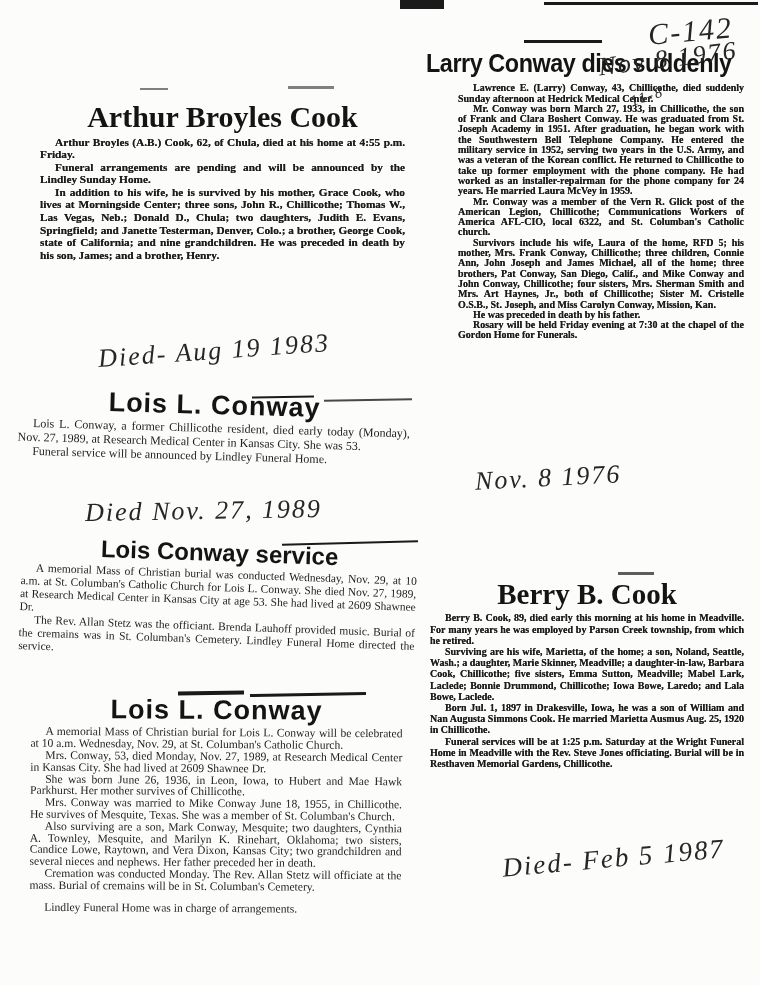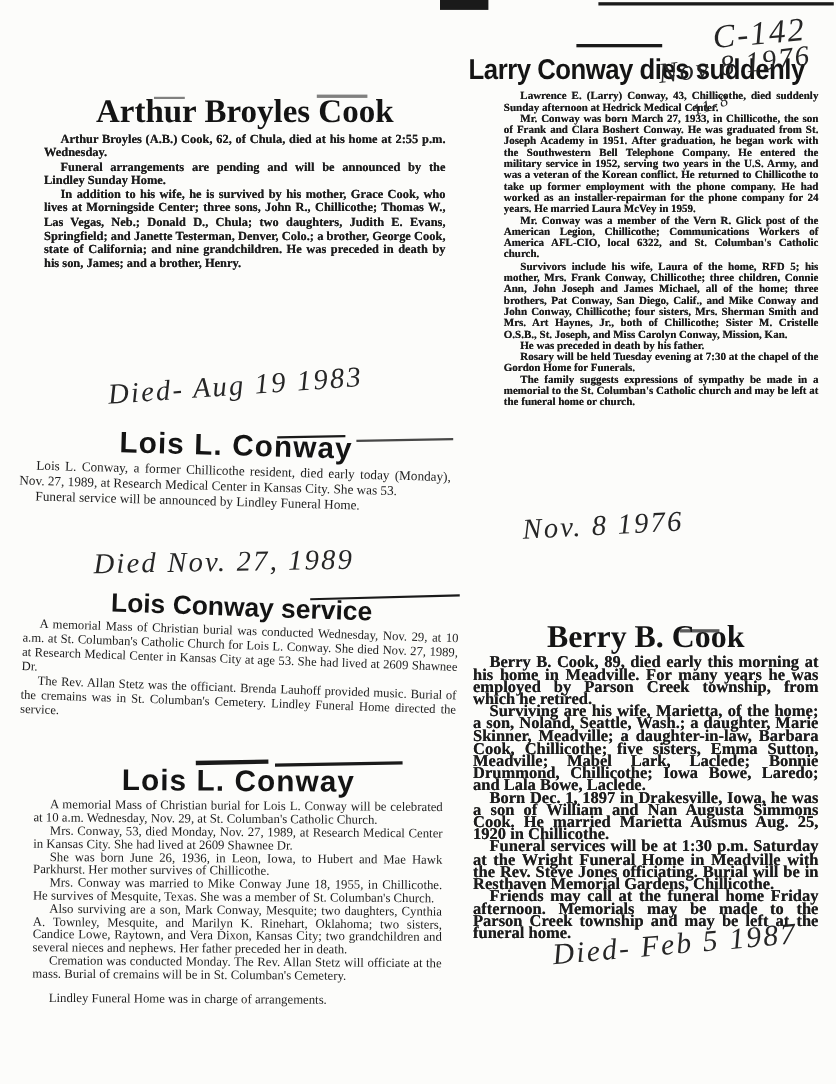--- a/index.html
+++ b/index.html
@@ -13,36 +13,36 @@
     color:#1b1b1b;
   }
   .clipping{position:absolute;}
   .headline{
     text-align:center;
     font-weight:bold;
     margin:0 0 3px 0;
     line-height:1.05;
     color:#141414;
   }
-  .headline.serif{font-family:"Liberation Serif", serif;}
+  .headline.serif{font-family:"Liberation Serif", serif;margin-top:15px;}
   .headline.sans{font-family:"Liberation Sans", sans-serif;}
   .body p{
     margin:0;
     text-indent:15px;
     text-align:justify;
     color:#1d1d1d;
   }
   .bold-print p{font-weight:bold;text-shadow:0 0 0.5px #333;}
   
   .arthur-body p{font-size:11.3px;line-height:12.6px;}
   .larry-body p{font-size:10px;line-height:10.3px;}
   .lois-notice-body p{font-size:12px;line-height:13.6px;}
   .lois-service-body p{font-size:11.5px;line-height:13px;}
   .lois-full-body p{font-size:11.6px;line-height:11.8px;}
-  .berry-body p{font-size:15px;line-height:11.2px;}
+  .berry-body p{font-size:10px;line-height:11.2px;}
 
   .handwriting{
     position:absolute;
     font-family:cursive;
     font-style:italic;
     color:#262626;
     white-space:nowrap;
     letter-spacing:2px;
   }
   .artifact{position:absolute;background:#1a1a1a;}
@@ -69,41 +69,40 @@
   <div class="artifact" style="left:252px;top:396px;width:62px;height:2px;transform:rotate(-1deg);"></div>
   <div class="artifact" style="left:324px;top:399px;width:88px;height:2px;transform:rotate(-1deg);opacity:.8;"></div>
   <div class="artifact" style="left:282px;top:542px;width:136px;height:2px;transform:rotate(-1.5deg);"></div>
   <div class="artifact" style="left:178px;top:691px;width:66px;height:4px;transform:rotate(-1deg);"></div>
   <div class="artifact" style="left:250px;top:693px;width:116px;height:3px;transform:rotate(-1deg);"></div>
   <div class="artifact" style="left:618px;top:572px;width:36px;height:3px;opacity:.7;"></div>
 
   <div class="clipping" style="left:40px;top:86px;width:365px;">
     <h1 class="headline serif" style="font-size:30px;">Arthur Broyles Cook</h1>
     <div class="body arthur-body bold-print">
-      <p>Arthur Broyles (A.B.) Cook, 62, of Chula, died at his home at 2:55 p.m. Wednesday.</p>
+      <p>Arthur Broyles (A.B.) Cook, 62, of Chula, died at his home at 4:55 p.m. Friday.</p>
       <p>Funeral arrangements are pending and will be announced by the Lindley Sunday Home.</p>
       <p>In addition to his wife, he is survived by his mother, Grace Cook, who lives at Morningside Center; three sons, John R., Chillicothe; Thomas W., Las Vegas, Neb.; Donald D., Chula; two daughters, Judith E. Evans, Springfield; and Janette Testerman, Denver, Colo.; a brother, George Cook, state of California; and nine grandchildren. He was preceded in death by his son, James; and a brother, Henry.</p>
     </div>
   </div>
   <div class="handwriting" style="left:98px;top:336px;font-size:26px;transform:rotate(-4deg);">Died- Aug 19 1983</div>
 
   <div class="handwriting" style="left:648px;top:14px;font-size:30px;transform:rotate(-5deg);">C-142</div>
   <div class="handwriting" style="left:598px;top:44px;font-size:26px;transform:rotate(-7deg);z-index:2;">Nov 8 1976</div>
   <div class="handwriting" style="left:630px;top:88px;font-size:15px;transform:rotate(-18deg);z-index:2;">11-8</div>
 
   <div class="clipping" style="left:418px;top:50px;width:326px;">
     <h1 class="headline sans larry-headline">Larry Conway dies suddenly</h1>
     <div class="body larry-body bold-print" style="margin-top:6px;margin-left:40px;">
       <p>Lawrence E. (Larry) Conway, 43, Chillicothe, died suddenly Sunday afternoon at Hedrick Medical Center.</p>
       <p>Mr. Conway was born March 27, 1933, in Chillicothe, the son of Frank and Clara Boshert Conway. He was graduated from St. Joseph Academy in 1951. After graduation, he began work with the Southwestern Bell Telephone Company. He entered the military service in 1952, serving two years in the U.S. Army, and was a veteran of the Korean conflict. He returned to Chillicothe to take up former employment with the phone company. He had worked as an installer-repairman for the phone company for 24 years. He married Laura McVey in 1959.</p>
       <p>Mr. Conway was a member of the Vern R. Glick post of the American Legion, Chillicothe; Communications Workers of America AFL-CIO, local 6322, and St. Columban's Catholic church.</p>
       <p>Survivors include his wife, Laura of the home, RFD 5; his mother, Mrs. Frank Conway, Chillicothe; three children, Connie Ann, John Joseph and James Michael, all of the home; three brothers, Pat Conway, San Diego, Calif., and Mike Conway and John Conway, Chillicothe; four sisters, Mrs. Sherman Smith and Mrs. Art Haynes, Jr., both of Chillicothe; Sister M. Cristelle O.S.B., St. Joseph, and Miss Carolyn Conway, Mission, Kan.</p>
       <p>He was preceded in death by his father.</p>
-      <p>Rosary will be held Tuesday evening at 7:30 at the chapel of the Gordon Home for Funerals.</p>
-      <p>The family suggests expressions of sympathy be made in a memorial to the St. Columban's Catholic church and may be left at the funeral home or church.</p>
+      <p>Rosary will be held Friday evening at 7:30 at the chapel of the Gordon Home for Funerals.</p>
     </div>
   </div>
   <div class="handwriting" style="left:475px;top:463px;font-size:26px;transform:rotate(-3deg);">Nov. 8 1976</div>
 
   <div class="clipping" style="left:18px;top:391px;width:392px;transform:rotate(1.6deg);">
     <h1 class="headline sans" style="font-size:27px;letter-spacing:1px;">Lois L. Conway</h1>
     <div class="body lois-notice-body">
       <p>Lois L. Conway, a former Chillicothe resident, died early today (Monday), Nov. 27, 1989, at Research Medical Center in Kansas City. She was 53.</p>
       <p>Funeral service will be announced by Lindley Funeral Home.</p>
     </div>
@@ -129,20 +128,19 @@
       <p>Cremation was conducted Monday. The Rev. Allan Stetz will officiate at the mass. Burial of cremains will be in St. Columban's Cemetery.</p>
       <p style="margin-top:10px;">Lindley Funeral Home was in charge of arrangements.</p>
     </div>
   </div>
 
   <div class="clipping" style="left:430px;top:564px;width:314px;">
     <h1 class="headline serif" style="font-size:29px;">Berry B. Cook</h1>
     <div class="body berry-body bold-print">
       <p>Berry B. Cook, 89, died early this morning at his home in Meadville. For many years he was employed by Parson Creek township, from which he retired.</p>
       <p>Surviving are his wife, Marietta, of the home; a son, Noland, Seattle, Wash.; a daughter, Marie Skinner, Meadville; a daughter-in-law, Barbara Cook, Chillicothe; five sisters, Emma Sutton, Meadville; Mabel Lark, Laclede; Bonnie Drummond, Chillicothe; Iowa Bowe, Laredo; and Lala Bowe, Laclede.</p>
-      <p>Born Dec. 1, 1897 in Drakesville, Iowa, he was a son of William and Nan Augusta Simmons Cook. He married Marietta Ausmus Aug. 25, 1920 in Chillicothe.</p>
-      <p>Funeral services will be at 1:30 p.m. Saturday at the Wright Funeral Home in Meadville with the Rev. Steve Jones officiating. Burial will be in Resthaven Memorial Gardens, Chillicothe.</p>
-      <p>Friends may call at the funeral home Friday afternoon. Memorials may be made to the Parson Creek township and may be left at the funeral home.</p>
+      <p>Born Jul. 1, 1897 in Drakesville, Iowa, he was a son of William and Nan Augusta Simmons Cook. He married Marietta Ausmus Aug. 25, 1920 in Chillicothe.</p>
+      <p>Funeral services will be at 1:25 p.m. Saturday at the Wright Funeral Home in Meadville with the Rev. Steve Jones officiating. Burial will be in Resthaven Memorial Gardens, Chillicothe.</p>
     </div>
   </div>
   <div class="handwriting" style="left:502px;top:843px;font-size:27px;transform:rotate(-5deg);">Died- Feb 5 1987</div>
 
 </div>
 
 </body></html>

